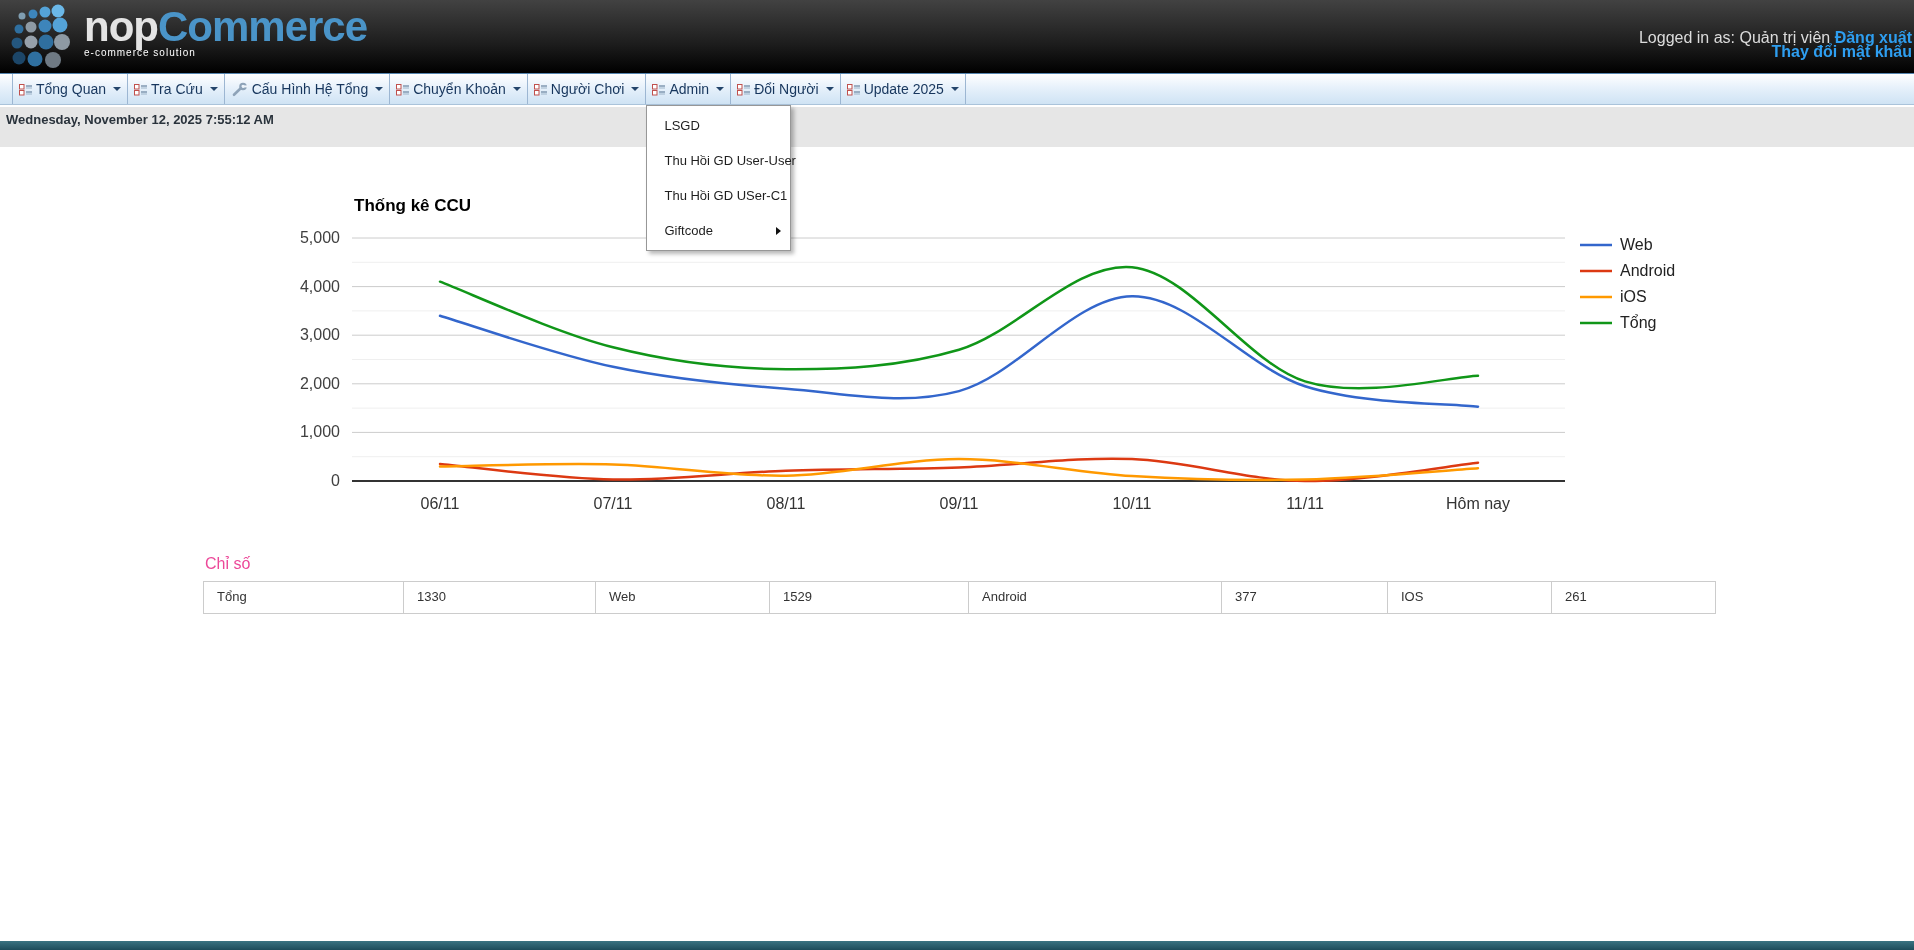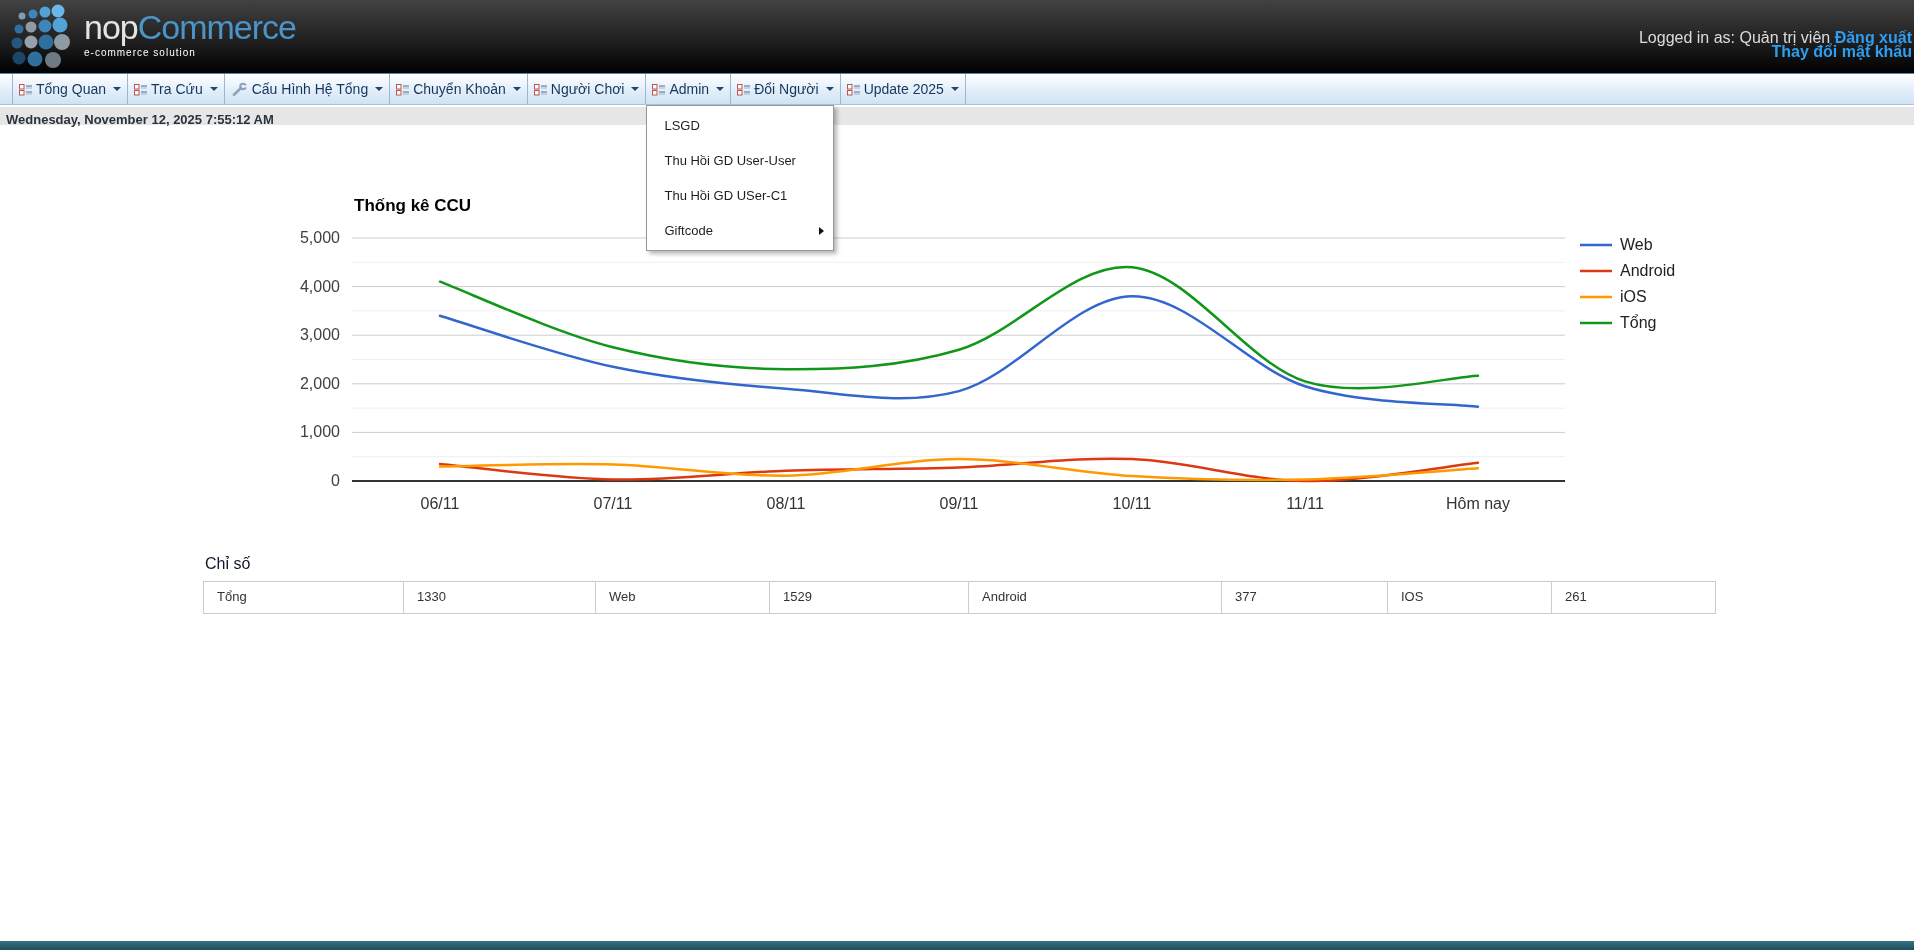--- a/index.html
+++ b/index.html
@@ -6,21 +6,21 @@
   html,body { margin:0; padding:0; }
   body {
     width:1914px; height:950px; position:relative; overflow:hidden;
     background:#fff; font-family:"Liberation Sans","DejaVu Sans",sans-serif;
   }
 
   
   .header { height:73px; background:linear-gradient(180deg,#424242 0%,#1d1d1d 60%,#000 100%); position:relative; }
   .logo { position:absolute; left:8px; top:4px; display:flex; align-items:flex-start; }
   .logo-text { margin-left:4px; }
-  .brand { font-size:34px; line-height:46px; letter-spacing:-1px; }
+  .brand { font-size:42px; line-height:46px; letter-spacing:-1px;font-weight:bold; }
   .brand .nop { color:#e4e4e4; }
   .brand .commerce { color:#4a94c8; }
   .tagline { color:#fff; font-size:10px; letter-spacing:1px; margin-top:-3px; padding-right:6px; }
   .header-right { position:absolute; right:2px; top:31px; text-align:right; font-size:16px; color:#dcdcdc; line-height:14px; }
   .header-right .line2 { }
   a.header-link { color:#2e9ef0; font-weight:bold; text-decoration:none; cursor:pointer; }
 
   
   .menubar {
     height:32px; display:flex; align-items:stretch; padding-left:12px;
@@ -32,36 +32,36 @@
     position:relative; display:flex; align-items:center; gap:4px;
     padding:0 6px; border-right:1px solid #9cb6d2;
     color:#17365d; font-size:14px; cursor:pointer; white-space:nowrap;
   }
   .menu-item:first-child { border-left:1px solid #9cb6d2; }
   .menu-caret { width:0; height:0; border-left:4px solid transparent; border-right:4px solid transparent; border-top:4px solid #24456b; margin-left:3px; }
   .mi-icon { display:inline-flex; align-items:center; }
 
   
   .dropdown {
-    position:absolute; top:31px; left:0; width:188px; background:#fff;
+    position:absolute; top:31px; left:0; width:145px; background:#fff;
     border:1px solid #979797; box-shadow:3px 3px 4px rgba(0,0,0,.28); z-index:60;
     padding:2px 0;
   }
   .dd-item { height:35px; line-height:35px; padding-left:17px; font-size:13px; color:#1e1e1e; position:relative; cursor:pointer; }
   .dd-sub-arrow { position:absolute; right:9px; top:14px; width:0; height:0; border-top:4px solid transparent; border-bottom:4px solid transparent; border-left:5px solid #111; }
 
   
   .datebar {
-    height:20px; line-height:25px; background:#e6e6e6; border-top:2px solid #fff;
+    height:42px; line-height:25px; background:#e6e6e6; border-top:2px solid #fff;
     font-weight:bold; font-size:13px; color:#2a333c; padding-left:6px;
   }
 
   
   #chart-svg { position:absolute; left:280px; top:178px; }
-  .stats-heading { position:absolute; left:205px; top:555px; font-size:16px; color:#0f172a; }
+  .stats-heading { position:absolute; left:205px; top:555px; font-size:16px; color:#ec4899; }
   .stats-table { position:absolute; left:203px; top:581px; display:flex; border:1px solid #ccc; background:#fff; }
   .stats-cell { height:31px; line-height:30px; border-right:1px solid #ccc; padding-left:13px; font-size:13px; color:#333; overflow:hidden; }
   .stats-cell:last-child { border-right:none; }
 
   
   .footer { position:absolute; left:0; right:0; bottom:0; height:9px; background:linear-gradient(180deg,#3a7382,#1d4c5b); }
 </style>
 </head>
 <body>
 

